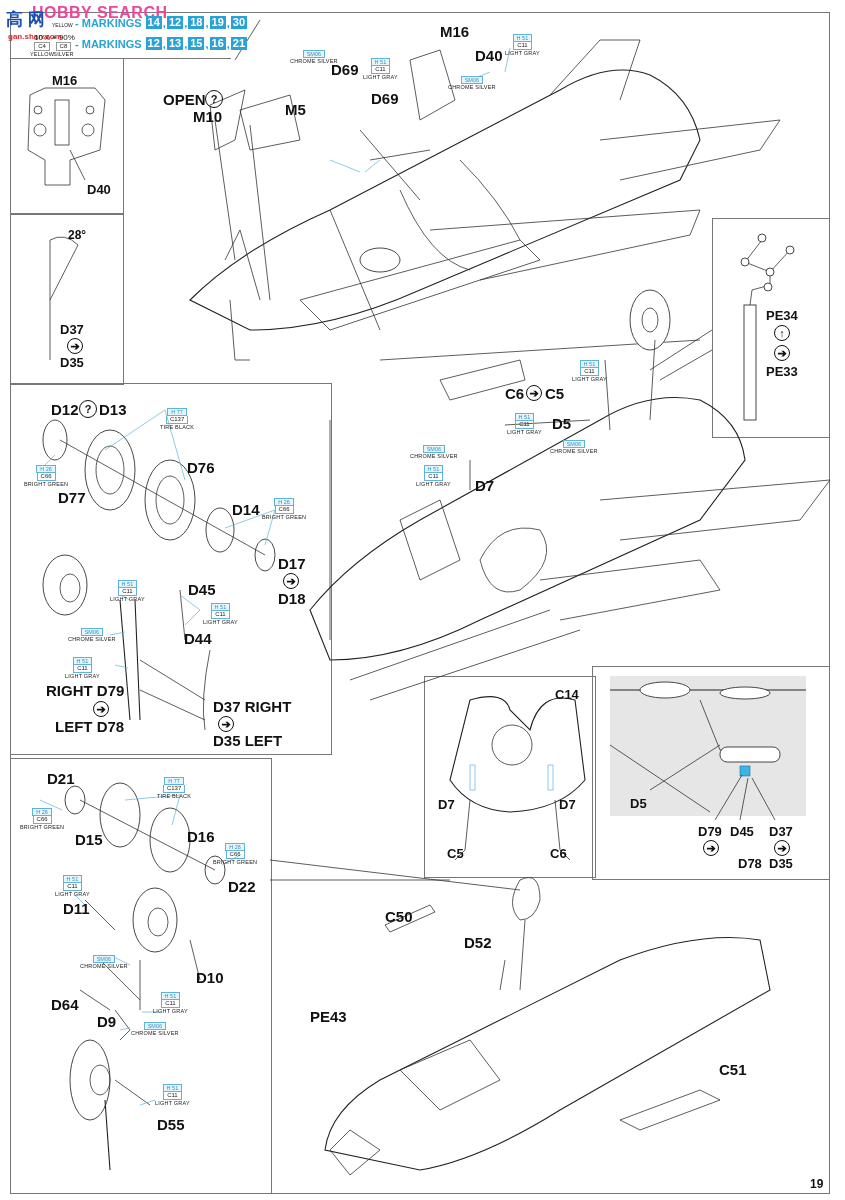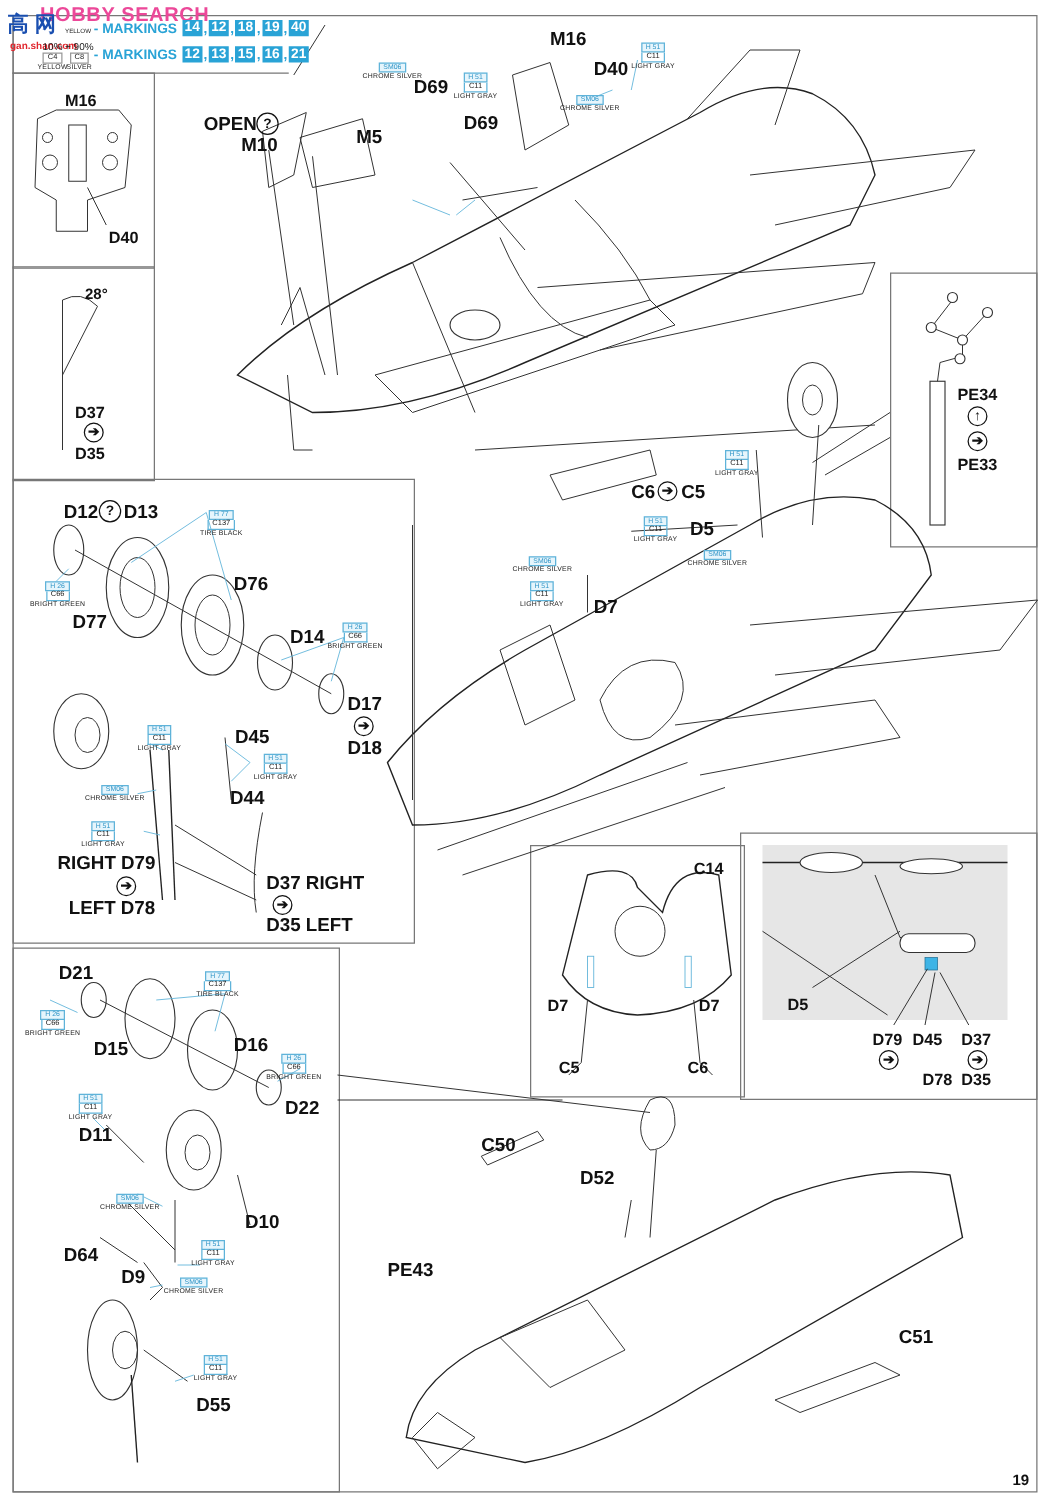--- a/index.html
+++ b/index.html
@@ -207,21 +207,21 @@
 <div class="markings-row" style="left:75px;top:16px;">
   <span class="mk-label">- MARKINGS</span>
   <span class="mark-box">14</span>
     <span class="sep">,</span>
   <span class="mark-box">12</span>
     <span class="sep">,</span>
   <span class="mark-box">18</span>
     <span class="sep">,</span>
   <span class="mark-box">19</span>
     <span class="sep">,</span>
-  <span class="mark-box">40</span>
+  <span class="mark-box">30</span>
 </div>
 <div class="markings-row" style="left:75px;top:37px;">
   <span class="mk-label">- MARKINGS</span>
   <span class="mark-box">12</span>
     <span class="sep">,</span>
   <span class="mark-box">13</span>
     <span class="sep">,</span>
   <span class="mark-box">15</span>
     <span class="sep">,</span>
   <span class="mark-box">16</span>

